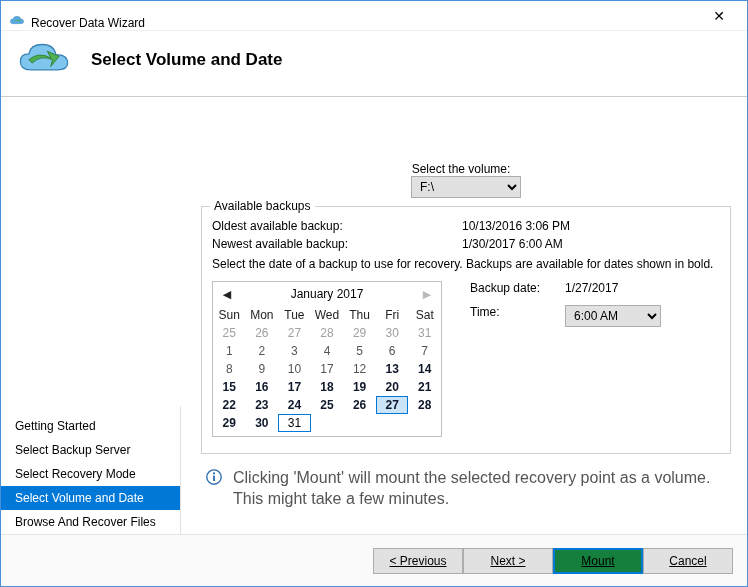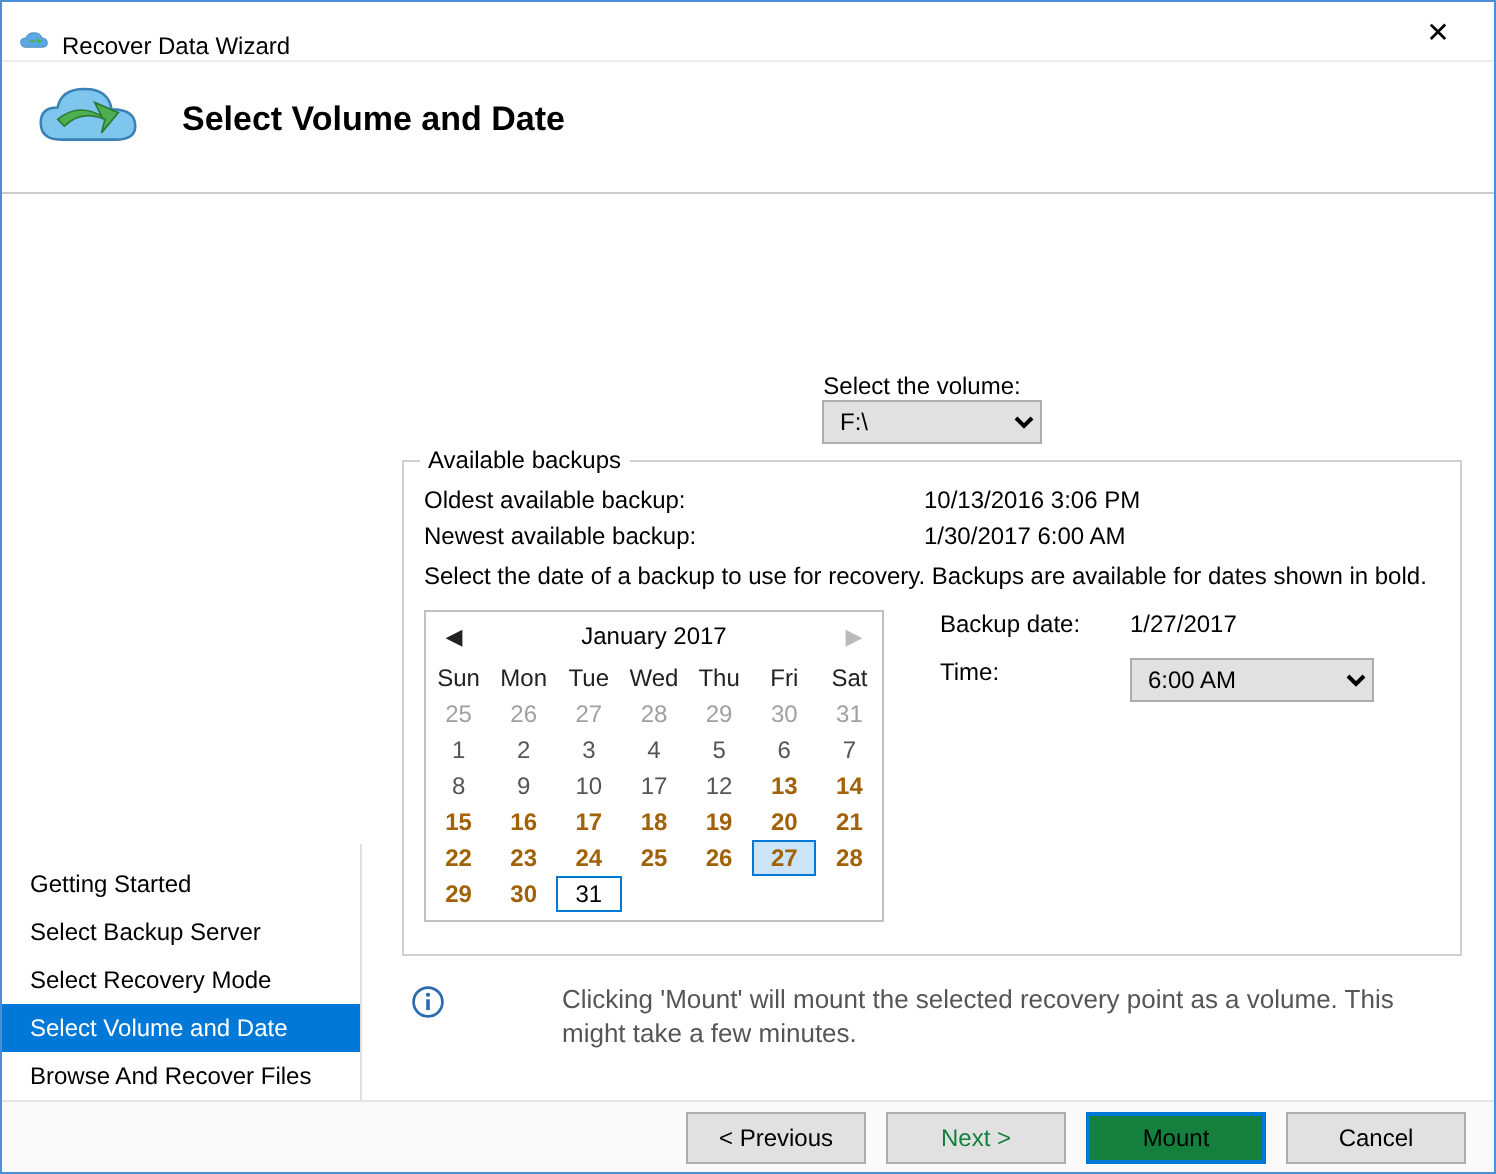--- a/index.html
+++ b/index.html
@@ -66,49 +66,49 @@
     .cal-arrow {
       position:absolute; top:0; width:20px; height:24px; display:flex; align-items:center; justify-content:center;
       color:#222; font-size:11px; cursor:pointer;
     }
     .cal-arrow.left { left: 4px; }
     .cal-arrow.right { right: 4px; color:#bbb; }
     .cal-grid { display:grid; grid-template-columns: repeat(7, 1fr); text-align:center; }
     .cal-dow { font-size:12px; color:#222; padding:2px 0; }
     .cal-day { font-size:12px; padding:2px 0; color:#555; cursor:pointer; }
     .cal-day.gray { color:#a0a0a0; }
-    .cal-day.bold { font-weight:700; color:#a16207; }
+    .cal-day.bold { font-weight:700; color:#0f172a; }
     .cal-day.today {
       border:1px solid #0078d7; padding:1px 0; background:#fff; font-weight:400; color:#000;
     }
     .cal-day.selected {
       border:1px dotted #0078d7; background:#cce4f7; font-weight:700; padding:1px 0; outline:1px solid #0078d7;
       outline-offset:-1px;
     }
     .right-side { flex:1; font-size:12px; }
     .right-side .rw { display:flex; margin-bottom: 10px; }
     .right-side .rw .rl { width: 95px; }
-    .time-select { width: 122px; }
+    .time-select { width: 96px; }
     .spacer { flex:1; }
     .infobar {
       display:flex; align-items:flex-start; gap:10px; padding: 8px 4px 14px 4px; border-top: 0;
     }
     .info-icon {
       width:18px; height:18px; flex-shrink:0;
     }
-    .info-text { color:#555; font-size:13px; line-height:1.3;margin-left:48px; }
+    .info-text { color:#555; font-size:16px; line-height:1.3; }
     .buttonbar {
-      height: 36px; display:flex; align-items:center; justify-content:flex-end;
-      padding: 0 14px; gap: 10px; border-top:1px solid #e5e5e5; background:#fafafa;
+      height: 52px; display:flex; align-items:center; justify-content:flex-end;
+      padding: 0 14px; border-top:1px solid #e5e5e5; background:#fafafa;text-decoration:underline;
     }
     .btn {
       min-width: 90px; height: 26px; border:1px solid #adadad; background:#e1e1e1;
       font-family:inherit; font-size:12px; cursor:pointer; color:#000;
     }
-    .btn:disabled { color:#15803d; cursor:default; }
+    .btn:disabled { color:#000000; cursor:default; }
     .btn.default { border:2px solid #0078d7; background:#15803d; }
   </style>
 </head>
 <body>
 
 <div class="window">
   <div class="titlebar">
     <span class="title-icon">
       <svg viewBox="0 0 24 18" width="16" height="14">
         <path d="M6 13 Q2 13 2 9 Q2 6 6 6 Q7 2 12 2 Q17 2 18 6 Q22 6 22 10 Q22 13 18 13 Z" fill="#5aa9e6" stroke="#2e6fa0" stroke-width="0.5"></path>

